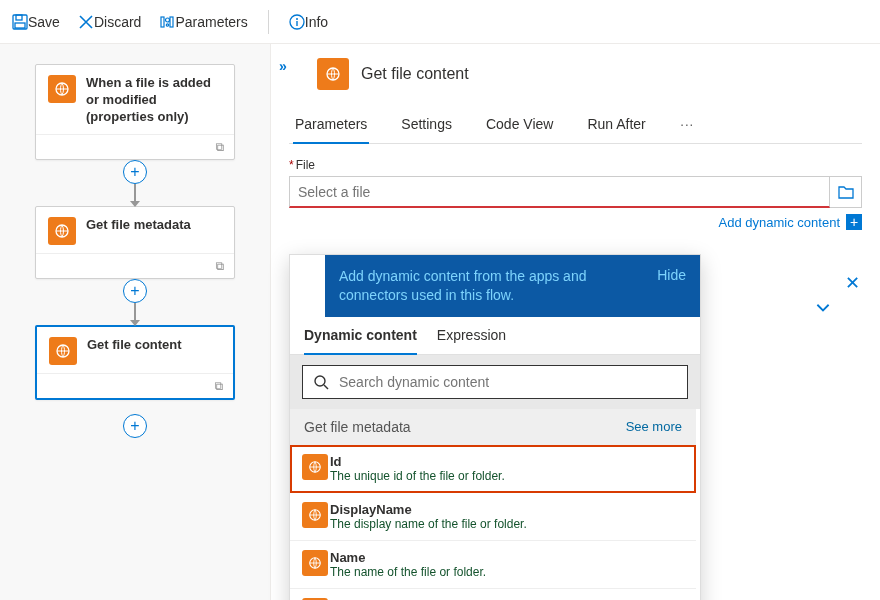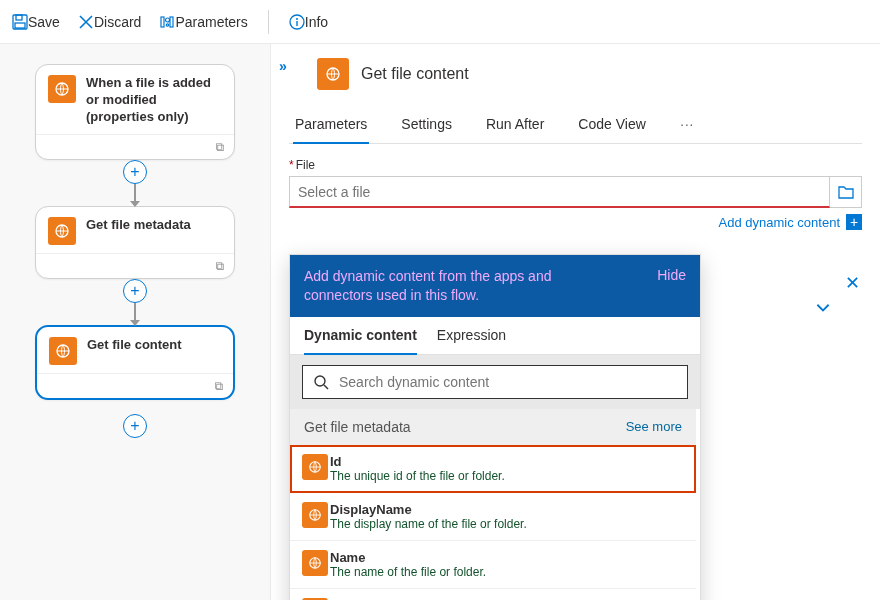--- a/index.html
+++ b/index.html
@@ -3,21 +3,21 @@
 <meta charset="utf-8">
 <style>
 * { box-sizing: border-box; margin: 0; padding: 0; }
 body { font-family: "Segoe UI", Arial, sans-serif; font-size: 14px; color: #323130; background: #fff; width: 880px; height: 600px; overflow: hidden; }
 .toolbar { height: 44px; display: flex; align-items: center; padding: 0 12px; gap: 18px; border-bottom: 1px solid #edebe9; }
 .toolbar .tbtn { display: flex; align-items: center; color: #323130; cursor: pointer; font-size: 14px; }
 .toolbar .tbtn svg { width: 16px; height: 16px; }
 .toolbar .sep { width: 1px; height: 24px; background: #d6d6d6; margin: 0 2px; }
 .main { display: flex; height: 556px; }
 .canvas { width: 270px; background: #f8f8f8; padding: 20px 22px; display: flex; flex-direction: column; align-items: center; position: relative; }
-.card { width: 200px; background: #fff; border: 1px solid #d0d0d0; border-radius: 13px; box-shadow: 0 1px 2px rgba(0,0,0,.05); }
+.card { width: 200px; background: #fff; border: 1px solid #d0d0d0; border-radius: 2px; box-shadow: 0 1px 2px rgba(0,0,0,.05); }
 .card.selected { border: 2px solid #0078d4; }
 .card-head { display: flex; align-items: flex-start; gap: 10px; padding: 10px 12px 8px; border-bottom: 1px solid #eee; }
 .card-icon { width: 28px; height: 28px; background: #ee7b1a; border-radius: 3px; display: flex; align-items: center; justify-content: center; flex-shrink: 0; }
 .card-icon svg { width: 16px; height: 16px; stroke: #fff; fill: none; }
 .card-title { font-weight: 600; font-size: 13px; line-height: 1.3; }
 .card-foot { height: 24px; display: flex; justify-content: flex-end; align-items: center; padding: 0 10px; }
 .link-icn { color: #888; font-size: 12px; }
 .arrow { width: 2px; height: 22px; background: #979797; position: relative; }
 .arrow::after { content: ""; position: absolute; bottom: -1px; left: -4px; border-left: 5px solid transparent; border-right: 5px solid transparent; border-top: 6px solid #979797; }
 .plus { width: 24px; height: 24px; border: 1px solid #0078d4; border-radius: 50%; background: #fff; color: #0078d4; display: flex; align-items: center; justify-content: center; cursor: pointer; font-size: 16px; }
@@ -38,21 +38,21 @@
 .file-input input { flex: 1; height: 32px; border: 1px solid #ccc; padding: 0 8px; font-size: 14px; color: #555; outline: none; border-bottom:2px solid #d13438;}
 .file-input .folder { width: 32px; height: 32px; border: 1px solid #ccc; border-left: none; display: flex; align-items: center; justify-content: center; color: #0078d4; cursor: pointer; }
 .adc-row { display: flex; justify-content: flex-end; align-items: center; gap: 6px; margin-top: 6px; }
 .adc-link { color: #0078d4; font-size: 13px; cursor: pointer; }
 .adc-plus { width: 16px; height: 16px; background: #0078d4; color: #fff; display: flex; align-items: center; justify-content: center; font-size: 14px; cursor: pointer; }
 .close-x { position: absolute; right: 20px; top: 228px; color: #0078d4; cursor: pointer; font-size: 18px; }
 .chev { position: absolute; right: 48px; top: 254px; color: #0078d4; cursor: pointer; }
 .chev svg{width:18px;height:18px;}
 
 .dyn-panel { position: absolute; left: 18px; top: 210px; width: 412px; background: #fff; box-shadow: 0 6px 20px rgba(0,0,0,.18); border: 1px solid #ddd; z-index: 10; }
-.dyn-head { background: #0c59a4; color: #f0abfc; padding: 12px 14px; display: flex; justify-content: space-between; align-items: flex-start; font-size: 14px; }
+.dyn-head { background: #0c59a4; color: #7dd3fc; padding: 12px 14px; display: flex; justify-content: space-between; align-items: flex-start; font-size: 14px; margin-left: 35px; }
 .dyn-head .txt { max-width: 300px; line-height: 1.35; }
 .dyn-head .hide { cursor: pointer; }
 .dyn-tabs { display: flex; gap: 20px; padding: 10px 14px 0; border-bottom: 1px solid #e0e0e0; }
 .dyn-tab { padding-bottom: 10px; cursor: pointer; font-size: 14px; }
 .dyn-tab.active { font-weight: 600; border-bottom: 2px solid #0078d4; margin-bottom: -1px; }
 .search-wrap { background: #e8e8e8; padding: 10px 12px; }
 .search { display: flex; align-items: center; background: #fff; border: 1px solid #333; height: 34px; padding: 0 10px; gap: 10px; }
 .search input { border: none; outline: none; flex: 1; font-size: 14px; }
 .content-area { position: relative; max-height: 230px; overflow: hidden; }
 .content-scroll { overflow-y: auto; height: 230px; padding-right: 4px; }
@@ -166,22 +166,22 @@
           <svg viewBox="0 0 16 16">
             <circle cx="8" cy="8" r="6" stroke-width="1.3"></circle>
             <path d="M2 8h12M8 2c2 3 2 9 0 12M8 2c-2 3-2 9 0 12" stroke-width="1"></path>
           </svg>
         </span>
       <div class="ptitle">Get file content</div>
     </div>
     <div class="tabs">
       <div class="tab active">Parameters</div>
       <div class="tab">Settings</div>
+      <div class="tab">Code View</div>
       <div class="tab">Run After</div>
-      <div class="tab">Code View</div>
       <div class="tab more">···</div>
     </div>
     <div class="field-label"><span class="req">*</span><span>File</span></div>
     <div class="file-input">
       <input type="text" placeholder="Select a file" style="">
       <div class="folder">
         <svg width="16" height="14" viewBox="0 0 16 14">
             <path d="M1 2h5l2 2h7v9H1z" fill="none" stroke="#0078d4" stroke-width="1.3"></path>
           </svg>
       </div>

